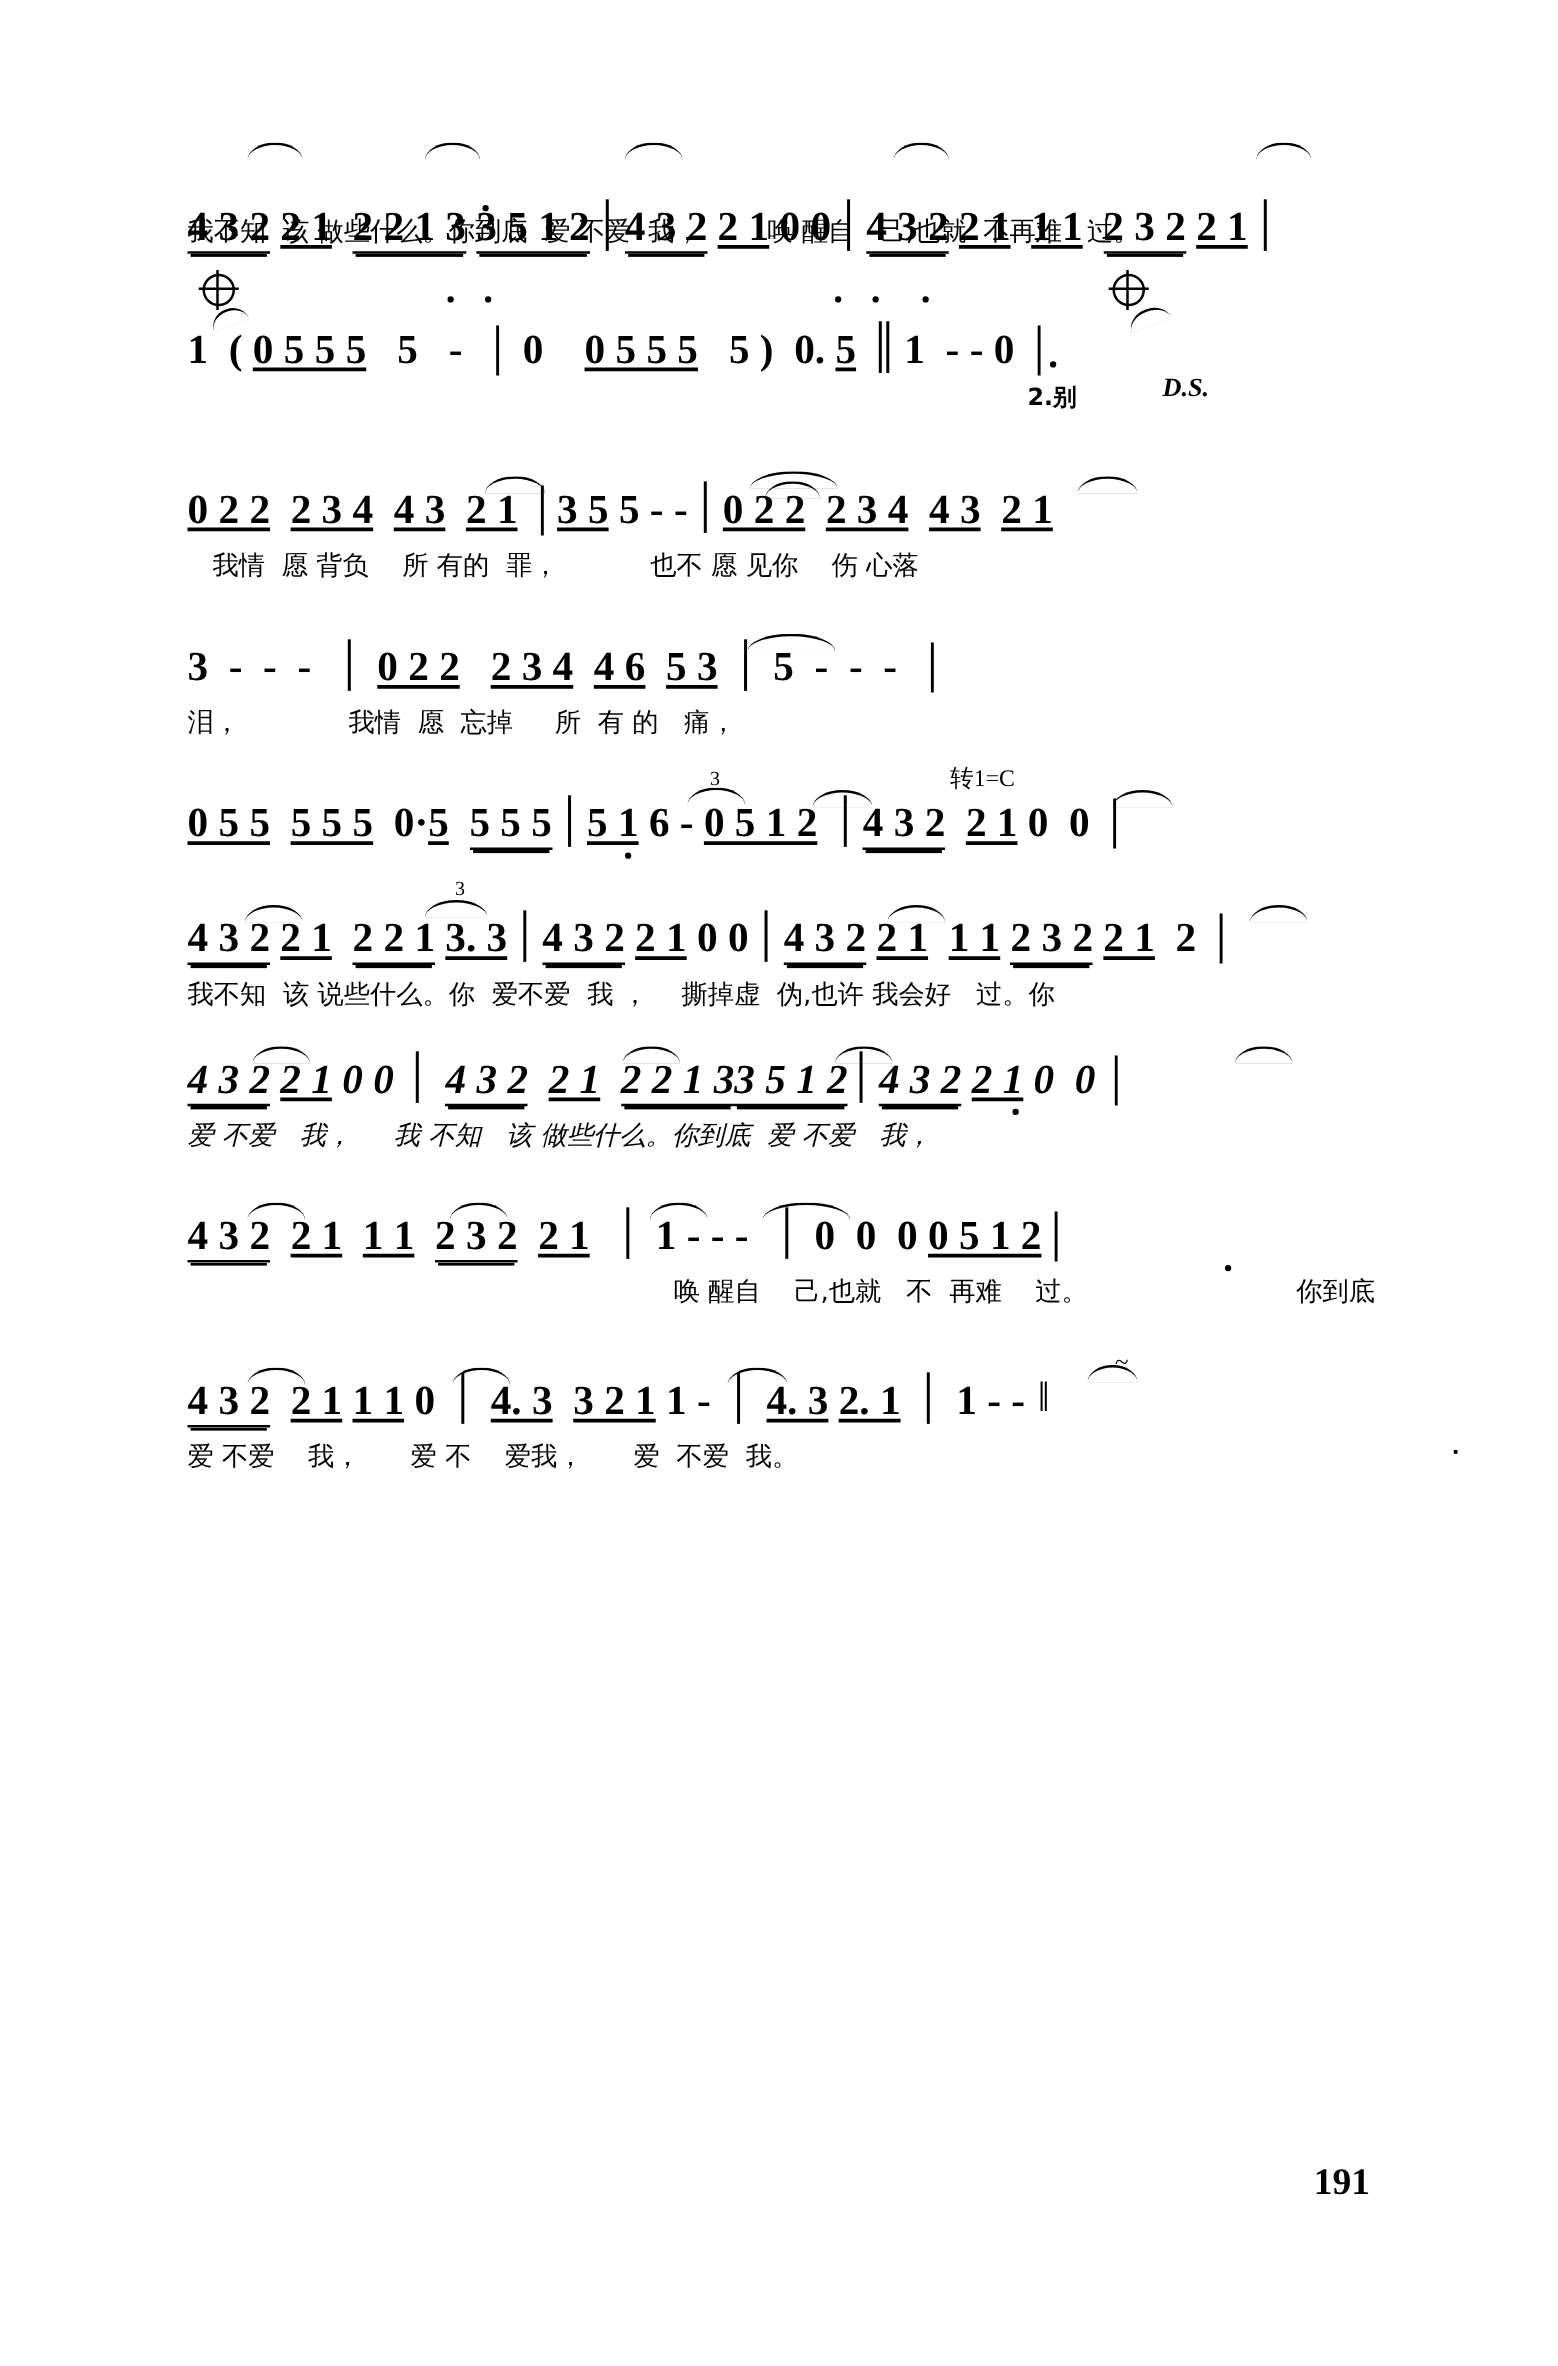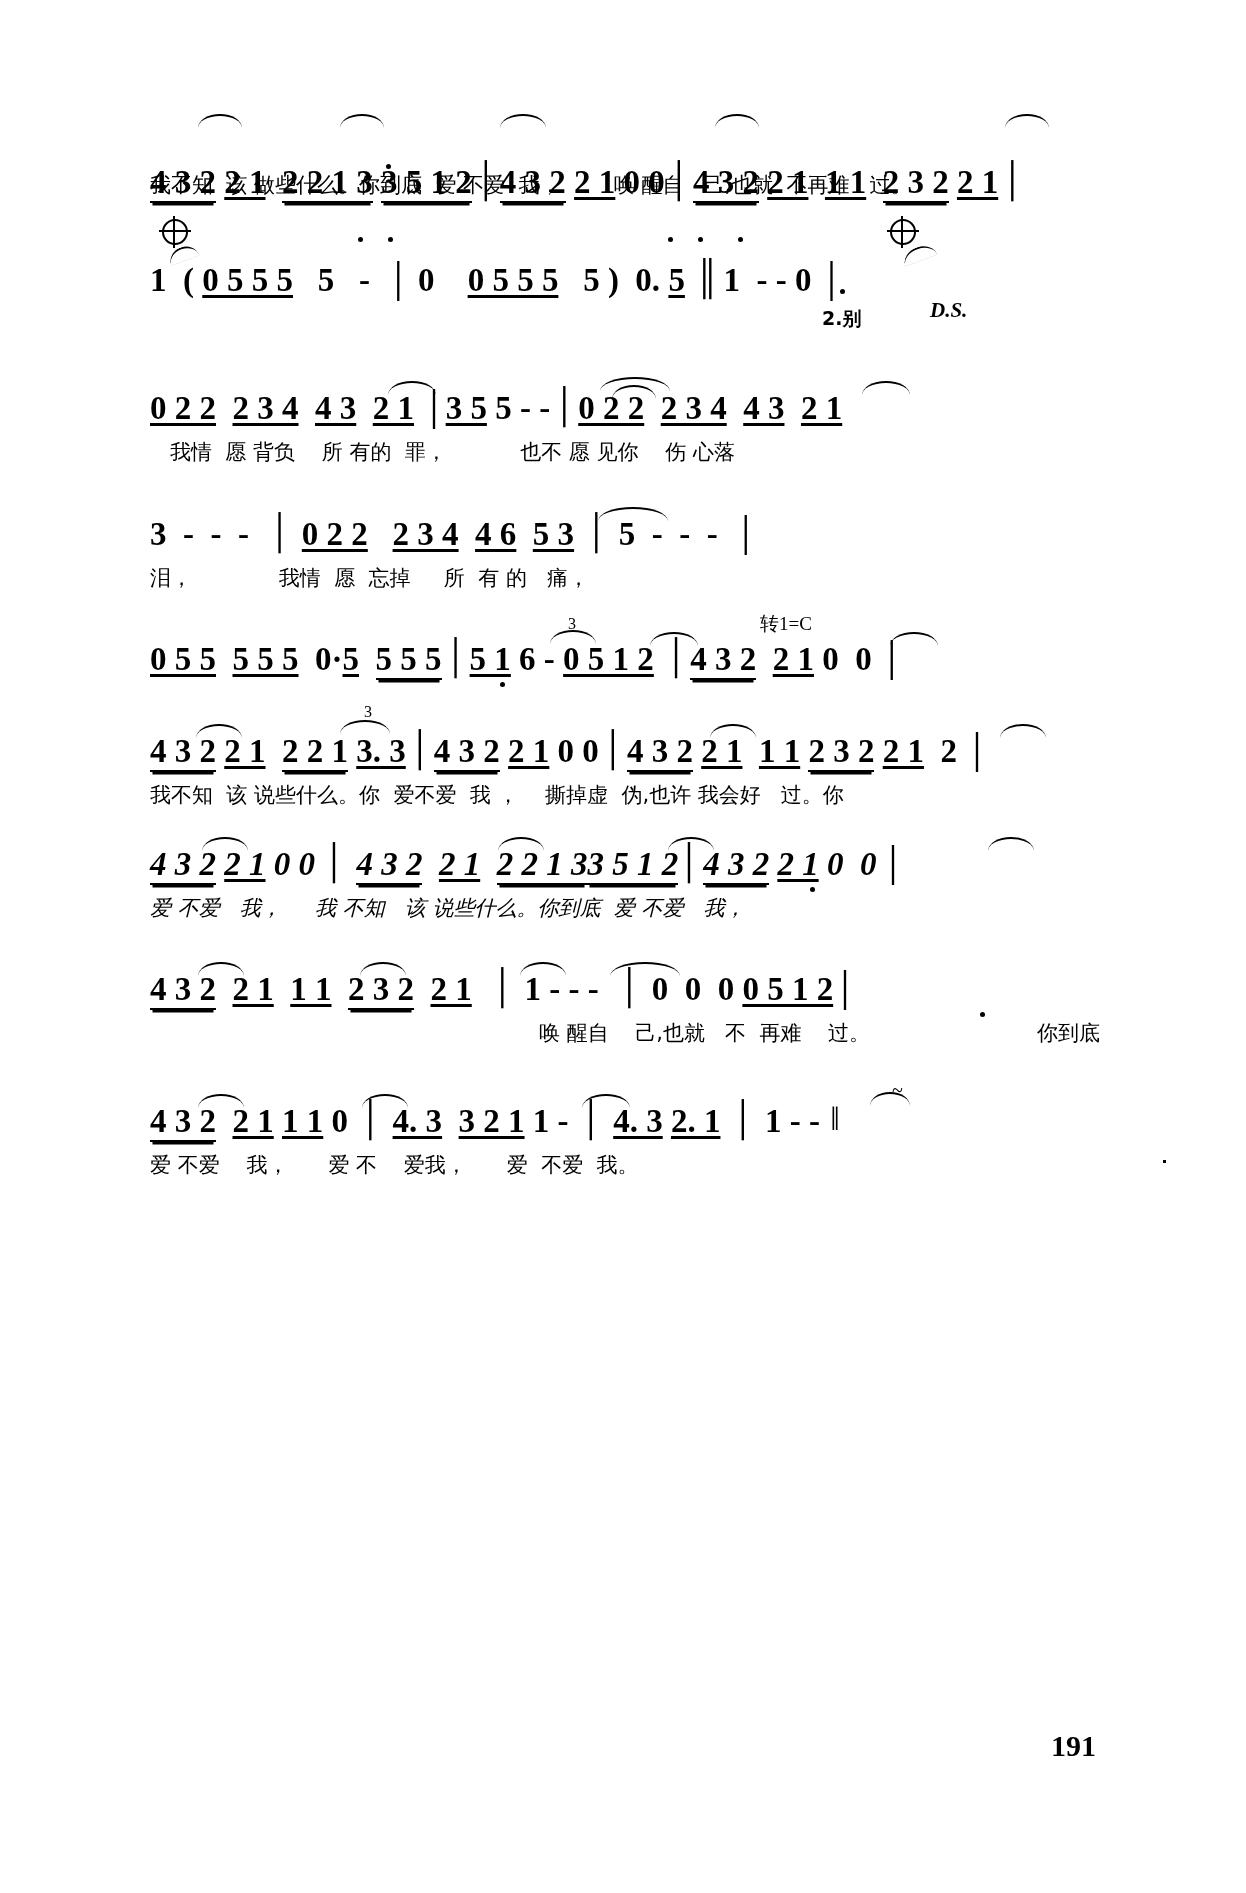--- a/index.html
+++ b/index.html
@@ -199,21 +199,21 @@
 
     <div class="system" style="margin-top:34px;font-style:italic;">
       <div class="notes">
         <span class="slur" style="left:52px;top:-6px;width:46px;"></span>
         <span class="slur" style="left:348px;top:-6px;width:46px;"></span>
         <span class="slur" style="left:518px;top:-6px;width:46px;"></span>
         <span class="slur" style="left:838px;top:-6px;width:46px;"></span>
         <span class="dotunder" style="left:660px;top:44px;"></span>
         <span style="position:absolute;left:0;top:0;white-space:pre;"><span class="uu">4 3 2</span> <span class="u">2 1</span> 0 0 <span class="bar">│</span> <span class="uu">4 3 2</span>  <span class="u">2 1</span>  <span class="uu">2 2 1 3</span><span class="uu">3 5 1 2</span><span class="bar">│</span><span class="uu">4 3 2</span> <span class="u">2 1</span> 0  0 │</span>
       </div>
-      <div class="lyrics">爱 不爱   我，     我 不知   该 说些什么。你到底  爱 不爱   我，</div>
+      <div class="lyrics">爱 不爱   我，     我 不知   该 做些什么。你到底  爱 不爱   我，</div>
     </div>
 
     <div class="system" style="margin-top:46px;text-align:right;">
       <div class="notes">
         <span class="slur" style="left:48px;top:-6px;width:46px;"></span>
         <span class="slur" style="left:210px;top:-6px;width:46px;"></span>
         <span class="slur" style="left:370px;top:-6px;width:46px;"></span>
         <span class="slur" style="left:460px;top:-6px;width:70px;"></span>
         <span class="dotunder" style="left:830px;top:44px;"></span>
         <span style="position:absolute;left:0;top:0;white-space:pre;"><span class="uu">4 3 2</span>  <span class="u">2 1</span>  <span class="u">1 1</span>  <span class="uu">2 3 2</span>  <span class="u">2 1</span>  <span class="bar">│</span> 1 - - -  <span class="bar">│</span> 0  0  0 <span class="u">0 5 1 2</span>│</span>

